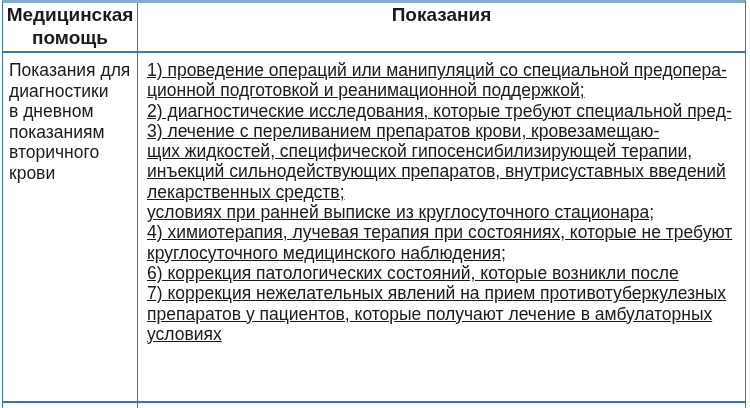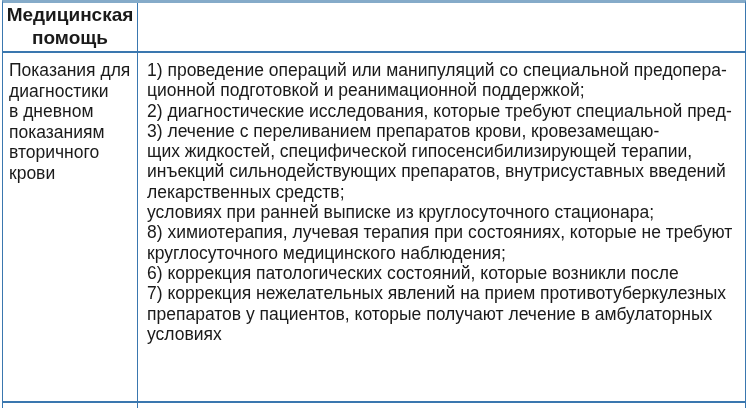--- a/index.html
+++ b/index.html
@@ -27,53 +27,54 @@
   .body-row{height:350px;border-bottom:2px solid var(--border);}
   .next-row{height:10px;}
   .col-med{width:135px;flex:none;border-right:1.5px solid var(--border);box-sizing:border-box;}
   .col-ind{flex:1;box-sizing:border-box;}
   .th{
     font-weight:bold;font-size:19px;line-height:23px;
     text-align:center;
   }
   .cell-text{font-size:17.5px;}
   .body-row .col-med{padding:7px 2px 0 6px;line-height:20.6px;}
-  .body-row .col-ind{padding:7px 6px 0 9px;line-height:20.3px;}
+  .body-row .col-ind{padding:7px 6px 0 9px;line-height:20.3px;text-decoration:underline;}
 </style>
 </head>
 <body>
 
 <div class="table-frame">
 
   <div class="row header-row">
     <div class="col-med th">
         <div>Медицинская</div>
         <div>помощь</div>
       </div>
+    <div class="col-ind th">Показания</div>
   </div>
 
   <div class="row body-row">
     <div class="col-med cell-text">
         <div>Показания для</div>
         <div>диагностики</div>
         <div>в дневном</div>
         <div>показаниям</div>
         <div>вторичного</div>
         <div>крови</div>
       </div>
     <div class="col-ind cell-text">
         <div>1) проведение операций или манипуляций со специальной предопера-</div>
         <div>ционной подготовкой и реанимационной поддержкой;</div>
         <div>2) диагностические исследования, которые требуют специальной пред-</div>
         <div>3) лечение с переливанием препаратов крови, кровезамещаю-</div>
         <div>щих жидкостей, специфической гипосенсибилизирующей терапии,</div>
         <div>инъекций сильнодействующих препаратов, внутрисуставных введений</div>
         <div>лекарственных средств;</div>
         <div>условиях при ранней выписке из круглосуточного стационара;</div>
-        <div>8) химиотерапия, лучевая терапия при состояниях, которые не требуют</div>
+        <div>4) химиотерапия, лучевая терапия при состояниях, которые не требуют</div>
         <div>круглосуточного медицинского наблюдения;</div>
         <div>6) коррекция патологических состояний, которые возникли после</div>
         <div>7) коррекция нежелательных явлений на прием противотуберкулезных</div>
         <div>препаратов у пациентов, которые получают лечение в амбулаторных</div>
         <div>условиях</div>
       </div>
   </div>
 
   <div class="row next-row">
     <div class="col-med"></div>

